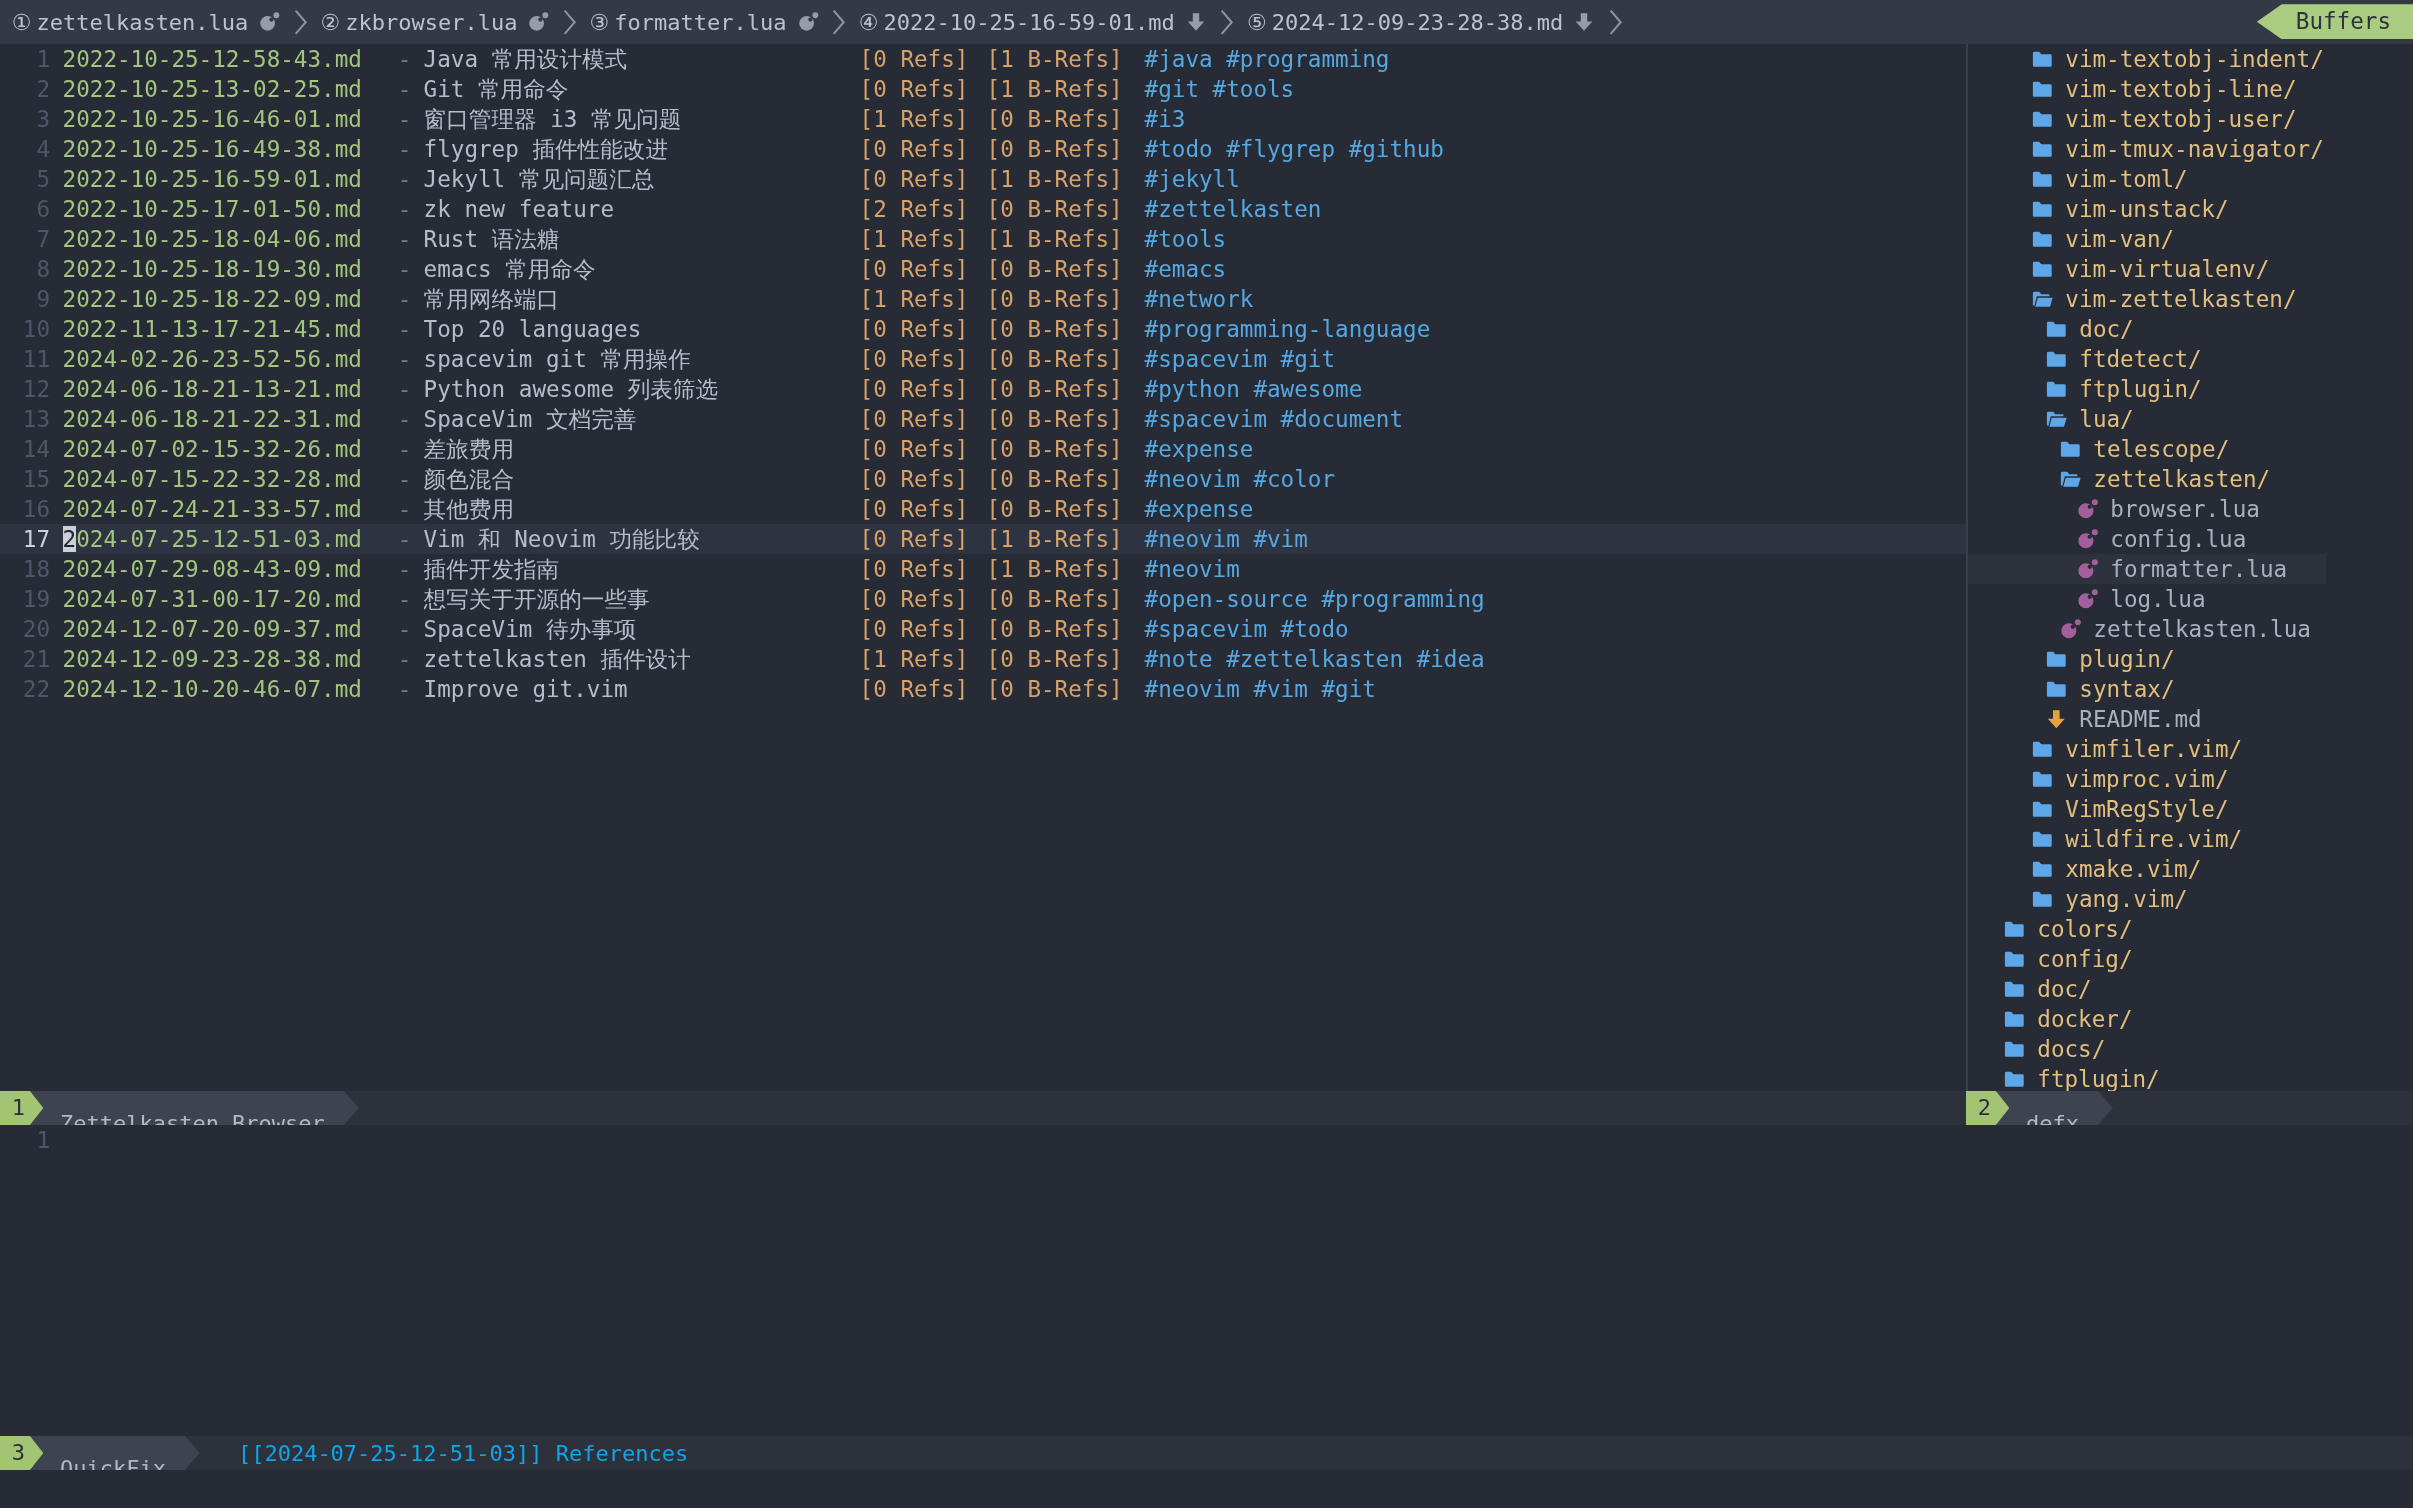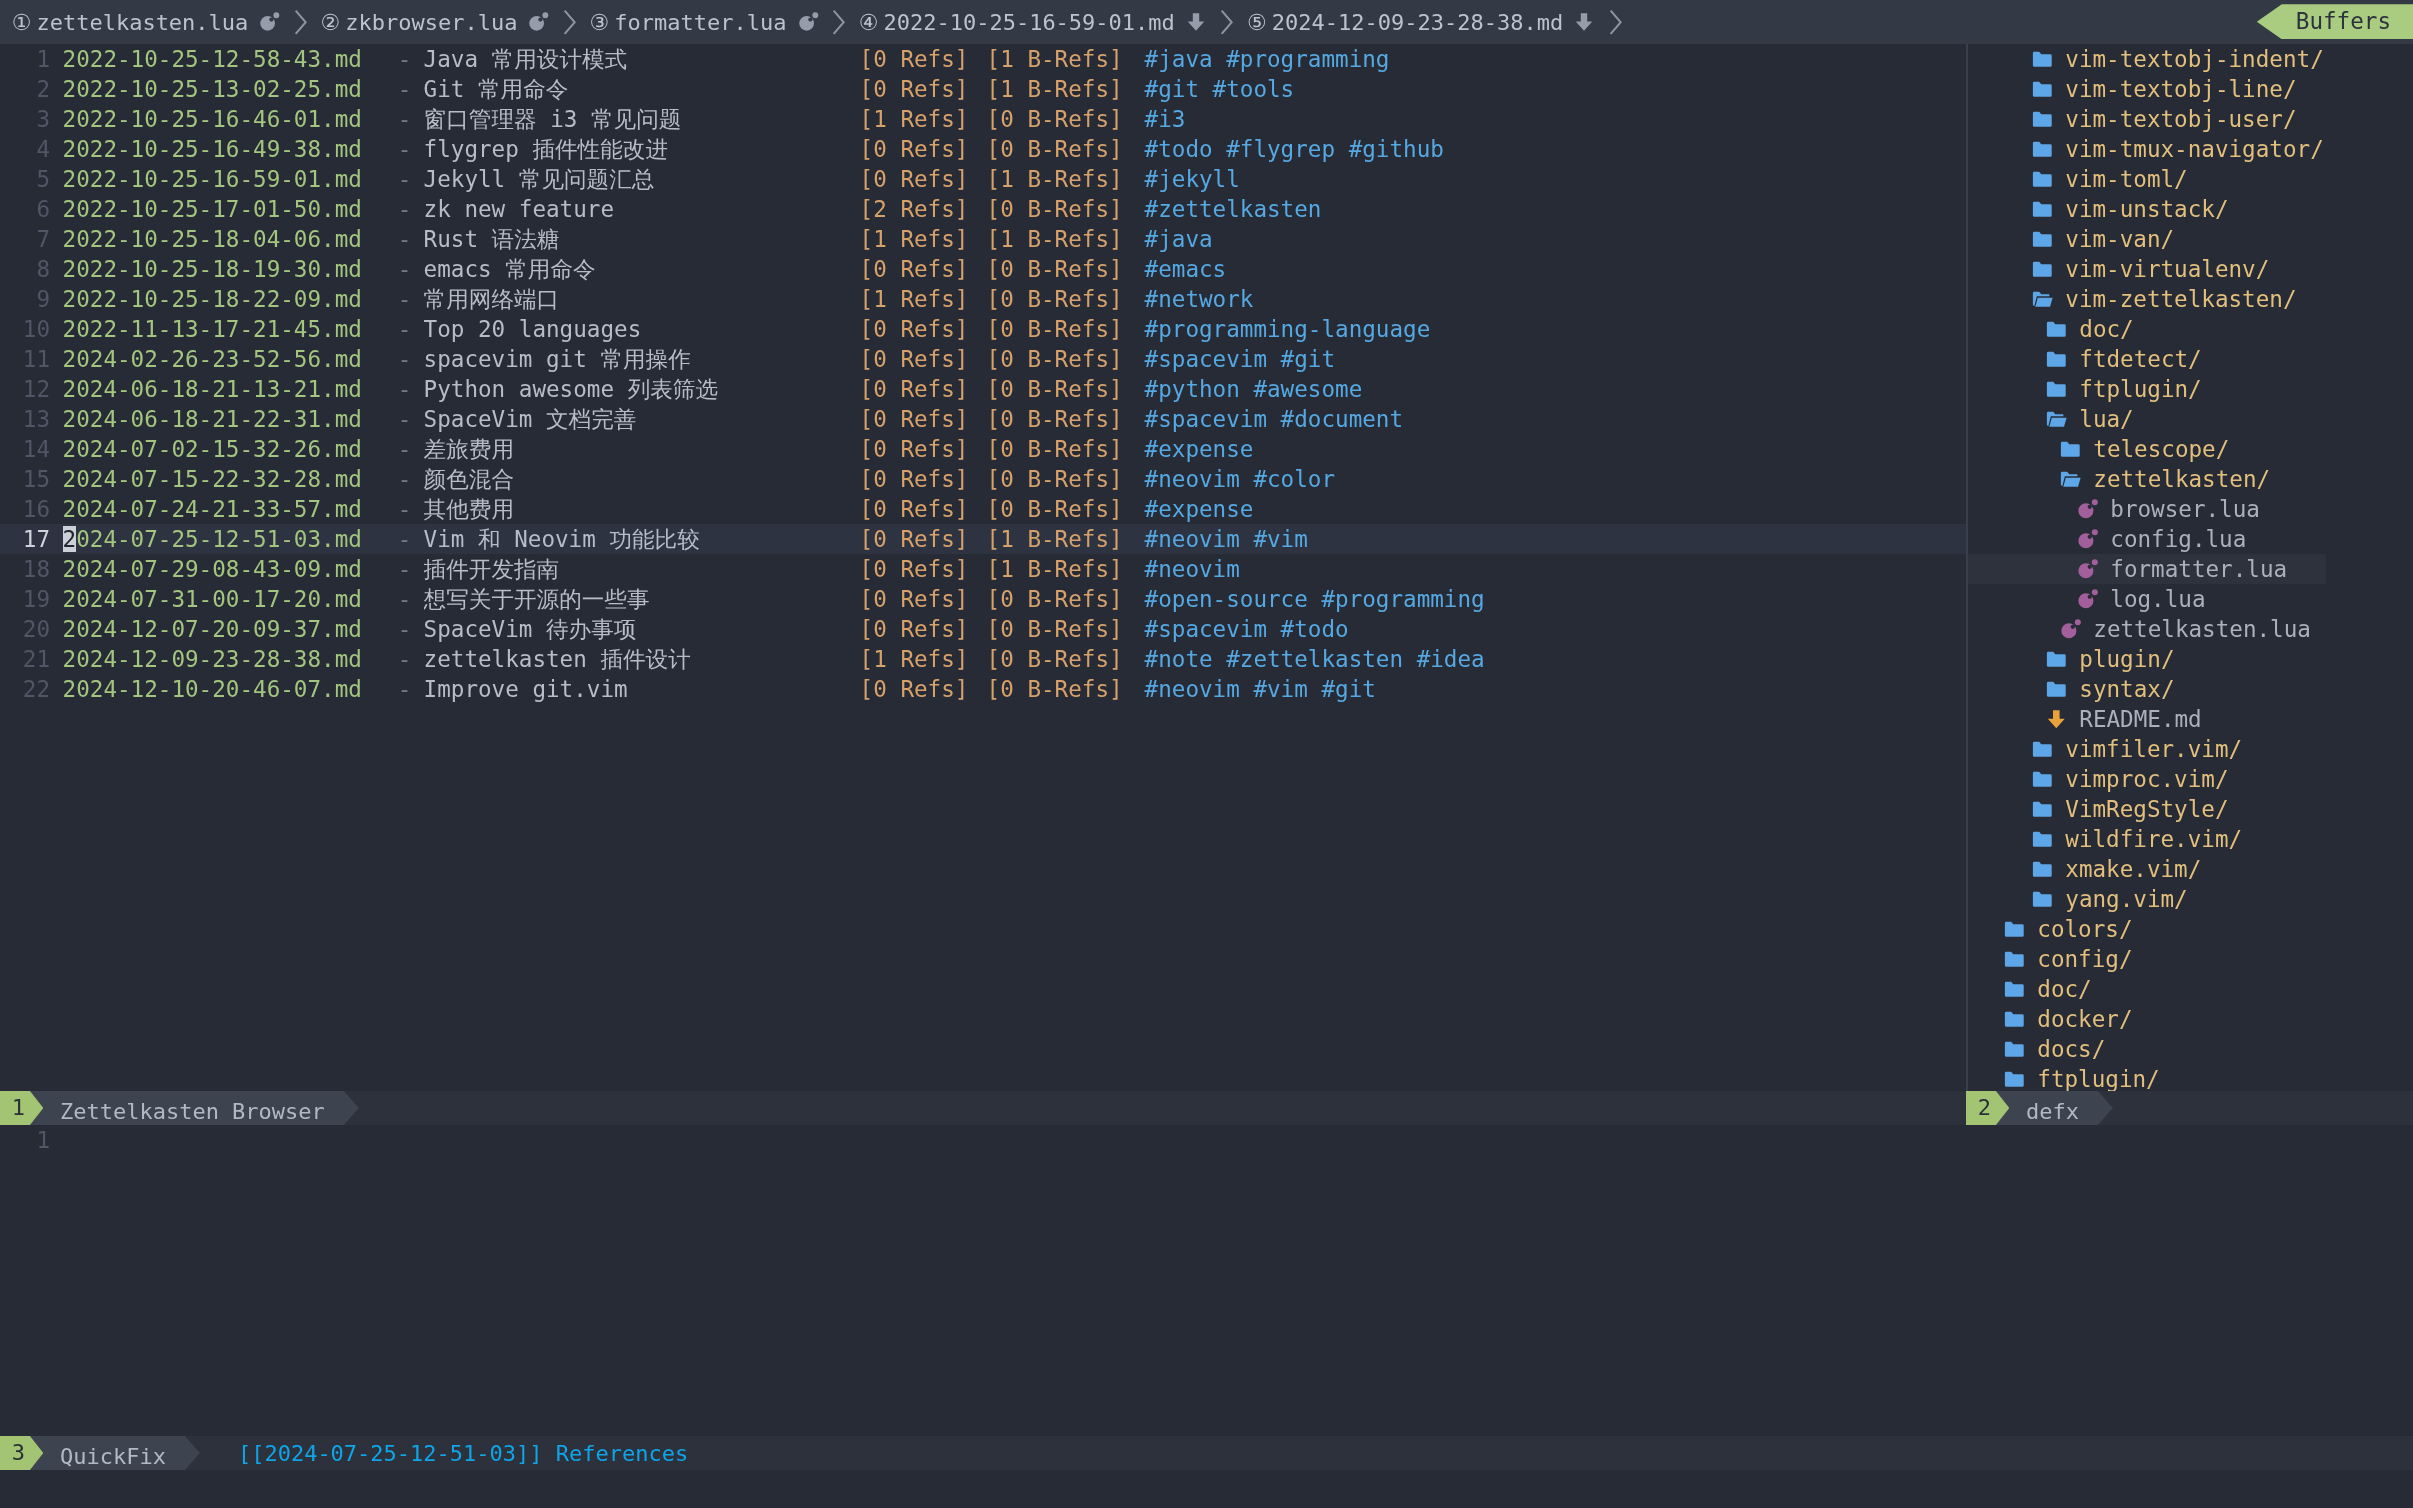--- a/index.html
+++ b/index.html
@@ -49,21 +49,21 @@
 
   
   .sbar{position:absolute;height:34px;background:#2c313c;display:flex;align-items:center;
     font-size:22px;white-space:pre;}
   .sbar-browser{left:0;top:1091px;width:1966px;}
   .sbar-defx{left:1966px;top:1091px;width:448px;}
   .sbar-qf{left:0;top:1436px;width:2413px;}
   .seg-num{position:relative;z-index:2;height:34px;line-height:34px;background:#a3c472;color:#2b3038;
     padding:0 18.4px 0 11.7px;clip-path:polygon(0 0,calc(100% - 13.4px) 0,100% 50%,calc(100% - 13.4px) 100%,0 100%);}
   .seg-label{position:relative;z-index:1;height:34px;line-height:34px;background:#3d434f;color:#b2b9c6;
-    margin-left:-13.4px;padding:4px 34px 0 30px;
+    margin-left:-13.4px;padding:16px 34px 0 30px;
     clip-path:polygon(0 0,calc(100% - 15px) 0,100% 50%,calc(100% - 15px) 100%,0 100%);}
   .qf-title{margin-left:38px;color:#0ea5e9;}
 
   
   .qf-window{position:absolute;left:0;top:1125px;width:2413px;height:312px;overflow:hidden;}
   .qf-row{display:flex;height:30px;line-height:30px;font-size:22.6px;white-space:pre;}
   .qf-text{margin-left:12.6px;color:#66c3cc;}
 
   
   .cmdline{position:absolute;left:0;top:1470px;width:2413px;height:39px;background:#272b35;}
@@ -102,21 +102,21 @@
   <div class="buffers-tag">Buffers</div>
 </div>
 
 <div class="main-window">
     <div class="browser-row"><span class="col-num">1</span><span class="col-file">2022-10-25-12-58-43.md</span><span class="col-dash">-</span><span class="col-title">Java 常用设计模式</span><span class="col-refs">[0 Refs]</span><span class="col-brefs">[1 B-Refs]</span><span class="col-tags">#java #programming</span></div>
     <div class="browser-row"><span class="col-num">2</span><span class="col-file">2022-10-25-13-02-25.md</span><span class="col-dash">-</span><span class="col-title">Git 常用命令</span><span class="col-refs">[0 Refs]</span><span class="col-brefs">[1 B-Refs]</span><span class="col-tags">#git #tools</span></div>
     <div class="browser-row"><span class="col-num">3</span><span class="col-file">2022-10-25-16-46-01.md</span><span class="col-dash">-</span><span class="col-title">窗口管理器 i3 常见问题</span><span class="col-refs">[1 Refs]</span><span class="col-brefs">[0 B-Refs]</span><span class="col-tags">#i3</span></div>
     <div class="browser-row"><span class="col-num">4</span><span class="col-file">2022-10-25-16-49-38.md</span><span class="col-dash">-</span><span class="col-title">flygrep 插件性能改进</span><span class="col-refs">[0 Refs]</span><span class="col-brefs">[0 B-Refs]</span><span class="col-tags">#todo #flygrep #github</span></div>
     <div class="browser-row"><span class="col-num">5</span><span class="col-file">2022-10-25-16-59-01.md</span><span class="col-dash">-</span><span class="col-title">Jekyll 常见问题汇总</span><span class="col-refs">[0 Refs]</span><span class="col-brefs">[1 B-Refs]</span><span class="col-tags">#jekyll</span></div>
     <div class="browser-row"><span class="col-num">6</span><span class="col-file">2022-10-25-17-01-50.md</span><span class="col-dash">-</span><span class="col-title">zk new feature</span><span class="col-refs">[2 Refs]</span><span class="col-brefs">[0 B-Refs]</span><span class="col-tags">#zettelkasten</span></div>
-    <div class="browser-row"><span class="col-num">7</span><span class="col-file">2022-10-25-18-04-06.md</span><span class="col-dash">-</span><span class="col-title">Rust 语法糖</span><span class="col-refs">[1 Refs]</span><span class="col-brefs">[1 B-Refs]</span><span class="col-tags">#java</span></div>
+    <div class="browser-row"><span class="col-num">7</span><span class="col-file">2022-10-25-18-04-06.md</span><span class="col-dash">-</span><span class="col-title">Rust 语法糖</span><span class="col-refs">[1 Refs]</span><span class="col-brefs">[1 B-Refs]</span><span class="col-tags">#tools</span></div>
     <div class="browser-row"><span class="col-num">8</span><span class="col-file">2022-10-25-18-19-30.md</span><span class="col-dash">-</span><span class="col-title">emacs 常用命令</span><span class="col-refs">[0 Refs]</span><span class="col-brefs">[0 B-Refs]</span><span class="col-tags">#emacs</span></div>
     <div class="browser-row"><span class="col-num">9</span><span class="col-file">2022-10-25-18-22-09.md</span><span class="col-dash">-</span><span class="col-title">常用网络端口</span><span class="col-refs">[1 Refs]</span><span class="col-brefs">[0 B-Refs]</span><span class="col-tags">#network</span></div>
     <div class="browser-row"><span class="col-num">10</span><span class="col-file">2022-11-13-17-21-45.md</span><span class="col-dash">-</span><span class="col-title">Top 20 languages</span><span class="col-refs">[0 Refs]</span><span class="col-brefs">[0 B-Refs]</span><span class="col-tags">#programming-language</span></div>
     <div class="browser-row"><span class="col-num">11</span><span class="col-file">2024-02-26-23-52-56.md</span><span class="col-dash">-</span><span class="col-title">spacevim git 常用操作</span><span class="col-refs">[0 Refs]</span><span class="col-brefs">[0 B-Refs]</span><span class="col-tags">#spacevim #git</span></div>
     <div class="browser-row"><span class="col-num">12</span><span class="col-file">2024-06-18-21-13-21.md</span><span class="col-dash">-</span><span class="col-title">Python awesome 列表筛选</span><span class="col-refs">[0 Refs]</span><span class="col-brefs">[0 B-Refs]</span><span class="col-tags">#python #awesome</span></div>
     <div class="browser-row"><span class="col-num">13</span><span class="col-file">2024-06-18-21-22-31.md</span><span class="col-dash">-</span><span class="col-title">SpaceVim 文档完善</span><span class="col-refs">[0 Refs]</span><span class="col-brefs">[0 B-Refs]</span><span class="col-tags">#spacevim #document</span></div>
     <div class="browser-row"><span class="col-num">14</span><span class="col-file">2024-07-02-15-32-26.md</span><span class="col-dash">-</span><span class="col-title">差旅费用</span><span class="col-refs">[0 Refs]</span><span class="col-brefs">[0 B-Refs]</span><span class="col-tags">#expense</span></div>
     <div class="browser-row"><span class="col-num">15</span><span class="col-file">2024-07-15-22-32-28.md</span><span class="col-dash">-</span><span class="col-title">颜色混合</span><span class="col-refs">[0 Refs]</span><span class="col-brefs">[0 B-Refs]</span><span class="col-tags">#neovim #color</span></div>
     <div class="browser-row"><span class="col-num">16</span><span class="col-file">2024-07-24-21-33-57.md</span><span class="col-dash">-</span><span class="col-title">其他费用</span><span class="col-refs">[0 Refs]</span><span class="col-brefs">[0 B-Refs]</span><span class="col-tags">#expense</span></div>
     <div class="browser-row current"><span class="col-num">17</span><span class="col-file"><span class="cursor">2</span><span>024-07-25-12-51-03.md</span></span><span class="col-dash">-</span><span class="col-title">Vim 和 Neovim 功能比较</span><span class="col-refs">[0 Refs]</span><span class="col-brefs">[1 B-Refs]</span><span class="col-tags">#neovim #vim</span></div>

